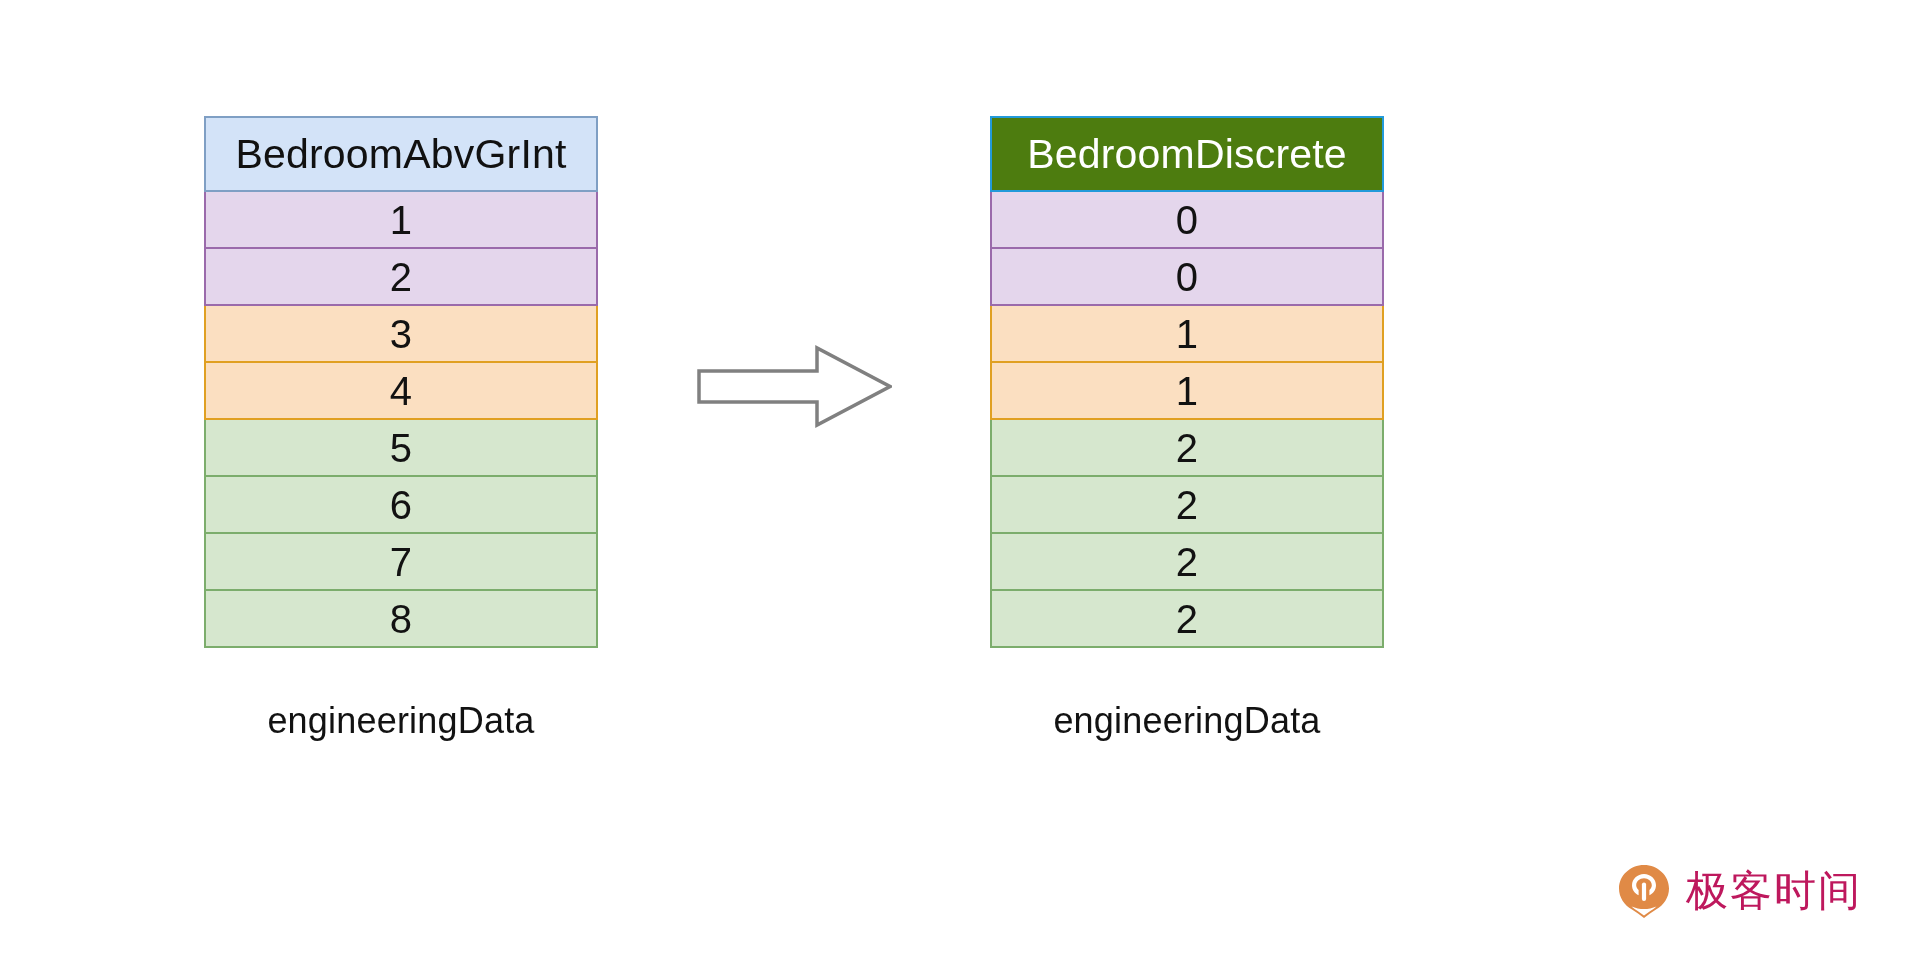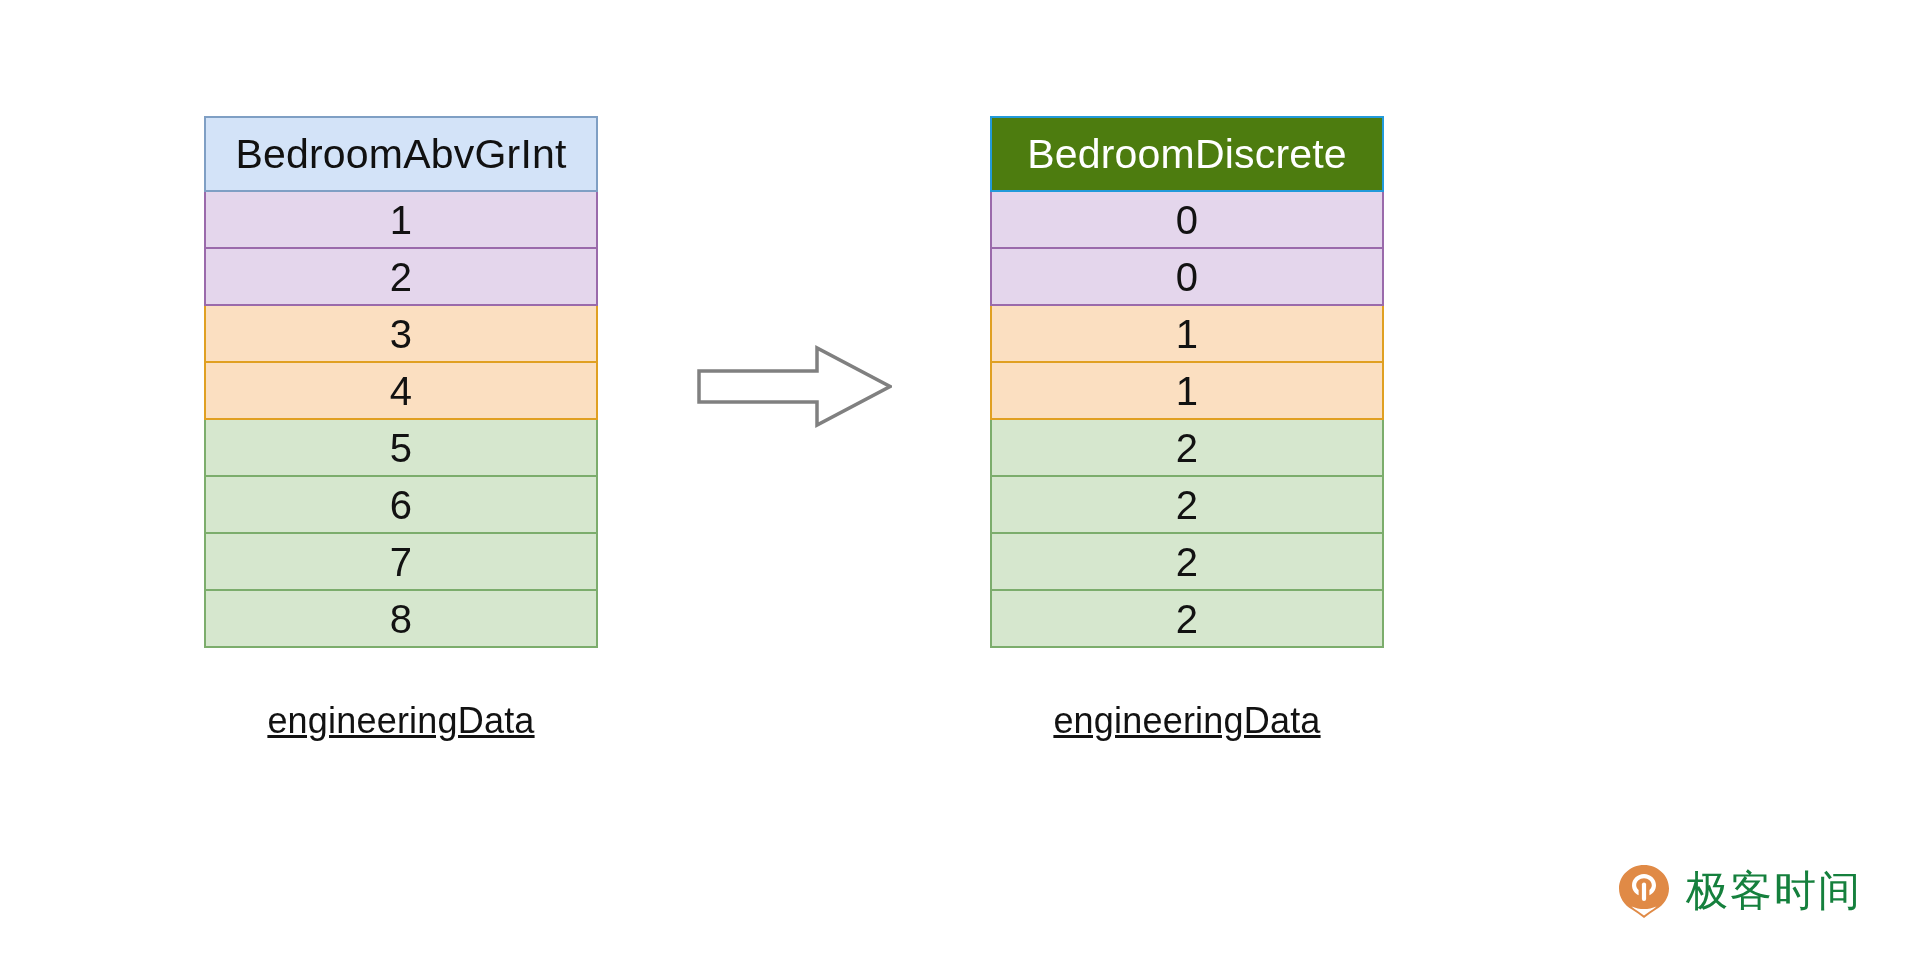--- a/index.html
+++ b/index.html
@@ -94,21 +94,20 @@
     border: 2px solid #7cad6c;
   }
 
   
   .caption {
     margin-top: 52px;
     font-size: 36px;
     color: #121212;
     letter-spacing: 0.2px;
     white-space: nowrap;
-    text-decoration: underline;
   }
 
   
   .arrow-svg {
     width: 195px;
     height: 85px;
     display: block;
   }
 
   
@@ -117,21 +116,21 @@
     right: 58px;
     bottom: 48px;
     display: flex;
     flex-direction: row;
     align-items: center;
     gap: 14px;
   }
   .wm-logo { width: 56px; height: 56px; display: block; }
   .wm-text {
     font-size: 42px;
-    color: #15803d;
+    color: #be185d;
     font-family: "DejaVu Sans", "Liberation Sans", sans-serif;
     letter-spacing: 2px;
     line-height: 1;
   }
 </style>
 </head>
 <body>
 
 <div class="diagram">
 

